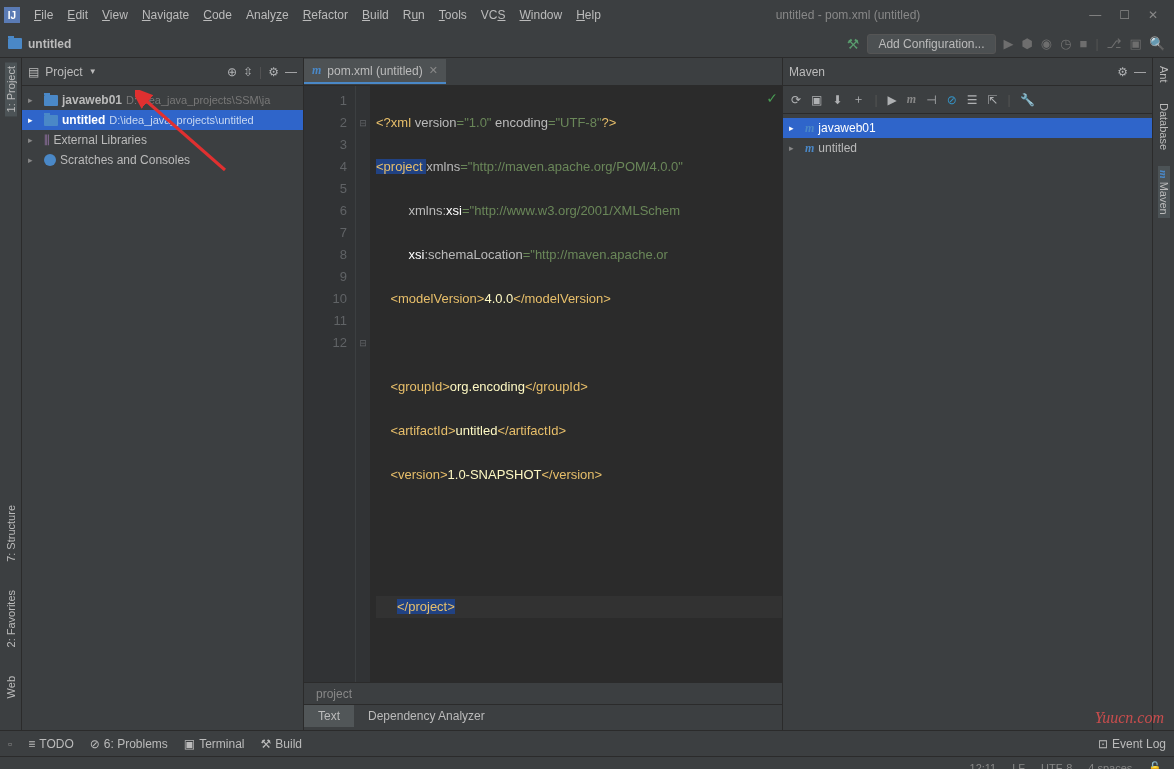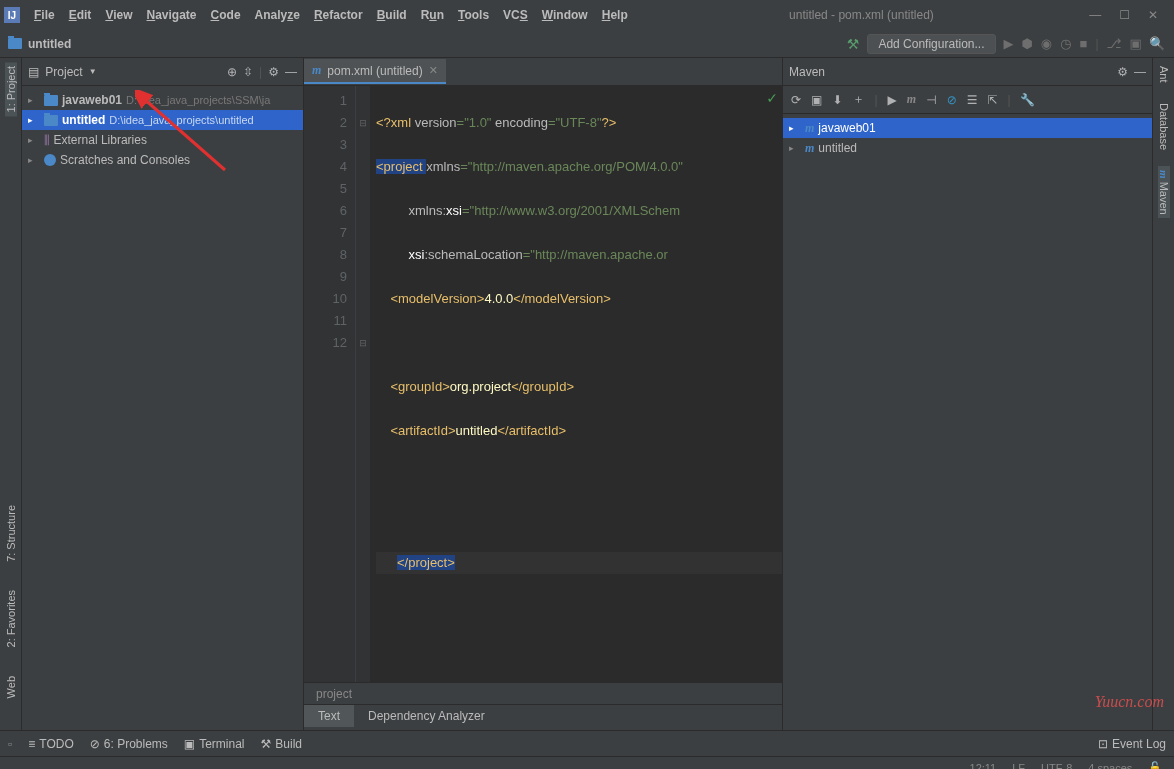--- a/index.html
+++ b/index.html
@@ -1,19 +1,19 @@
 <!DOCTYPE html>
 <html><head>
 <meta charset="utf-8">
 <style>
 * { margin: 0; padding: 0; box-sizing: border-box; font-family: "Segoe UI", Arial, sans-serif; }
 body { background: #3c3f41; color: #bbbbbb; font-size: 12px; width: 1174px; height: 769px; overflow: hidden; position: relative; }
 .titlebar { height: 24px; background: #3c3f41; display: flex; align-items: center; padding: 15px 4px; }
 .titlebar .logo { width: 16px; height: 16px; background: #5a7bb5; color: #fff; display: flex; align-items: center; justify-content: center; font-size: 10px; font-weight: bold; margin-right: 8px; }
-.menubar { display: flex; gap: 2px; font-weight: bold; }
+.menubar { display: flex; gap: 2px; }
 .menubar span { padding: 2px 6px; cursor: pointer; }
 .menubar span u { text-decoration: underline; }
 .titlebar .title { flex: 1; text-align: center; color: #888; }
 .win-controls { display: flex; gap: 18px; padding-right: 12px; color: #888; }
 .navbar { height: 28px; background: #3c3f41; border-bottom: 1px solid #2b2b2b; display: flex; align-items: center; padding: 0 8px; gap: 6px; }
 .folder-icon { width: 14px; height: 11px; background: #87939a; display: inline-block; border-radius: 1px; position: relative; }
 .folder-icon::before { content: ""; position: absolute; top: -2px; left: 0; width: 6px; height: 2px; background: #87939a; }
 .folder-icon.blue { background: #4a88c7; }
 .folder-icon.blue::before { background: #4a88c7; }
 .nav-right { margin-left: auto; display: flex; gap: 8px; align-items: center; }
@@ -60,21 +60,21 @@
 .bottom-tab.active { background: #515658; }
 .breadcrumb { height: 22px; background: #3c3f41; padding: 2px 12px; color: #888; border-top: 1px solid #2b2b2b; display: flex; align-items: center; }
 .maven-panel { width: 370px; background: #3c3f41; border-left: 1px solid #2b2b2b; display: flex; flex-direction: column; }
 .maven-toolbar { height: 28px; display: flex; align-items: center; gap: 10px; padding: 0 8px; border-bottom: 1px solid #2b2b2b; }
 .maven-toolbar .icn { color: #afb1b3; font-size: 12px; cursor: pointer; }
 .maven-tree { padding: 4px 0; }
 .bottom-bar { height: 26px; background: #3c3f41; border-top: 1px solid #2b2b2b; display: flex; align-items: center; padding: 0 8px; gap: 16px; }
 .bottom-bar .btn { display: flex; align-items: center; gap: 4px; cursor: pointer; }
 .bottom-bar .spacer { flex: 1; }
 .status-bar { height: 22px; background: #3c3f41; border-top: 1px solid #2b2b2b; display: flex; align-items: center; justify-content: flex-end; padding: 0 12px; gap: 16px; color: #888; font-size: 11px; }
-.watermark { position: absolute; right: 10px; bottom: 58px; color: #c84d4d; font-size: 16px; font-style: italic; font-family: serif; }
+.watermark { position: absolute; right: 10px; bottom: 42px; color: #c84d4d; font-size: 16px; font-style: italic; font-family: serif; }
 .red-arrow { position: absolute; left: 135px; top: 90px; pointer-events: none; }
 svg { display: block; }
 </style>
 </head>
 <body>
 
 <div class="titlebar">
   <div class="logo">IJ</div>
   <div class="menubar">
     <span><u>F</u>ile</span>
@@ -204,22 +204,23 @@
           <div>&nbsp;</div>
           <div>⊟</div>
       </div>
       <div class="code">
 <div class="line"><span class="t">&lt;?xml </span><span class="a">version</span><span class="s">="1.0" </span><span class="a">encoding</span><span class="s">="UTF-8"</span><span class="t">?&gt;</span></div>
 <div class="line"><span class="t" style="background:#214283">&lt;project </span><span class="a">xmlns</span><span class="s">="http://maven.apache.org/POM/4.0.0"</span></div>
 <div class="line"><span>         </span><span class="a">xmlns:</span><span class="p">xsi</span><span class="s">="http://www.w3.org/2001/XMLSchem</span></div>
 <div class="line"><span>         </span><span class="p">xsi</span><span class="a">:schemaLocation</span><span class="s">="http://maven.apache.or</span></div>
 <div class="line"><span>    </span><span class="t">&lt;modelVersion&gt;</span><span class="d">4.0.0</span><span class="t">&lt;/modelVersion&gt;</span></div>
 <div class="line">&nbsp;</div>
-<div class="line"><span>    </span><span class="t">&lt;groupId&gt;</span><span class="d">org.project</span><span class="t">&lt;/groupId&gt;</span></div>
+<div class="line"><span>    </span><span class="t">&lt;groupId&gt;</span><span class="d">org.encoding</span><span class="t">&lt;/groupId&gt;</span></div>
 <div class="line"><span>    </span><span class="t">&lt;artifactId&gt;</span><span class="d">untitled</span><span class="t">&lt;/artifactId&gt;</span></div>
+<div class="line"><span>    </span><span class="t">&lt;version&gt;</span><span class="d">1.0-SNAPSHOT</span><span class="t">&lt;/version&gt;</span></div>
 <div class="line">&nbsp;</div>
 <div class="line">&nbsp;</div>
 <div class="line active"><span class="t" style="background:#214283">&lt;/project&gt;</span></div>
       </div>
     </div>
     <div class="breadcrumb">
       <span>project</span>
     </div>
     <div class="bottom-tabs">
       <div class="bottom-tab active">Text</div>

